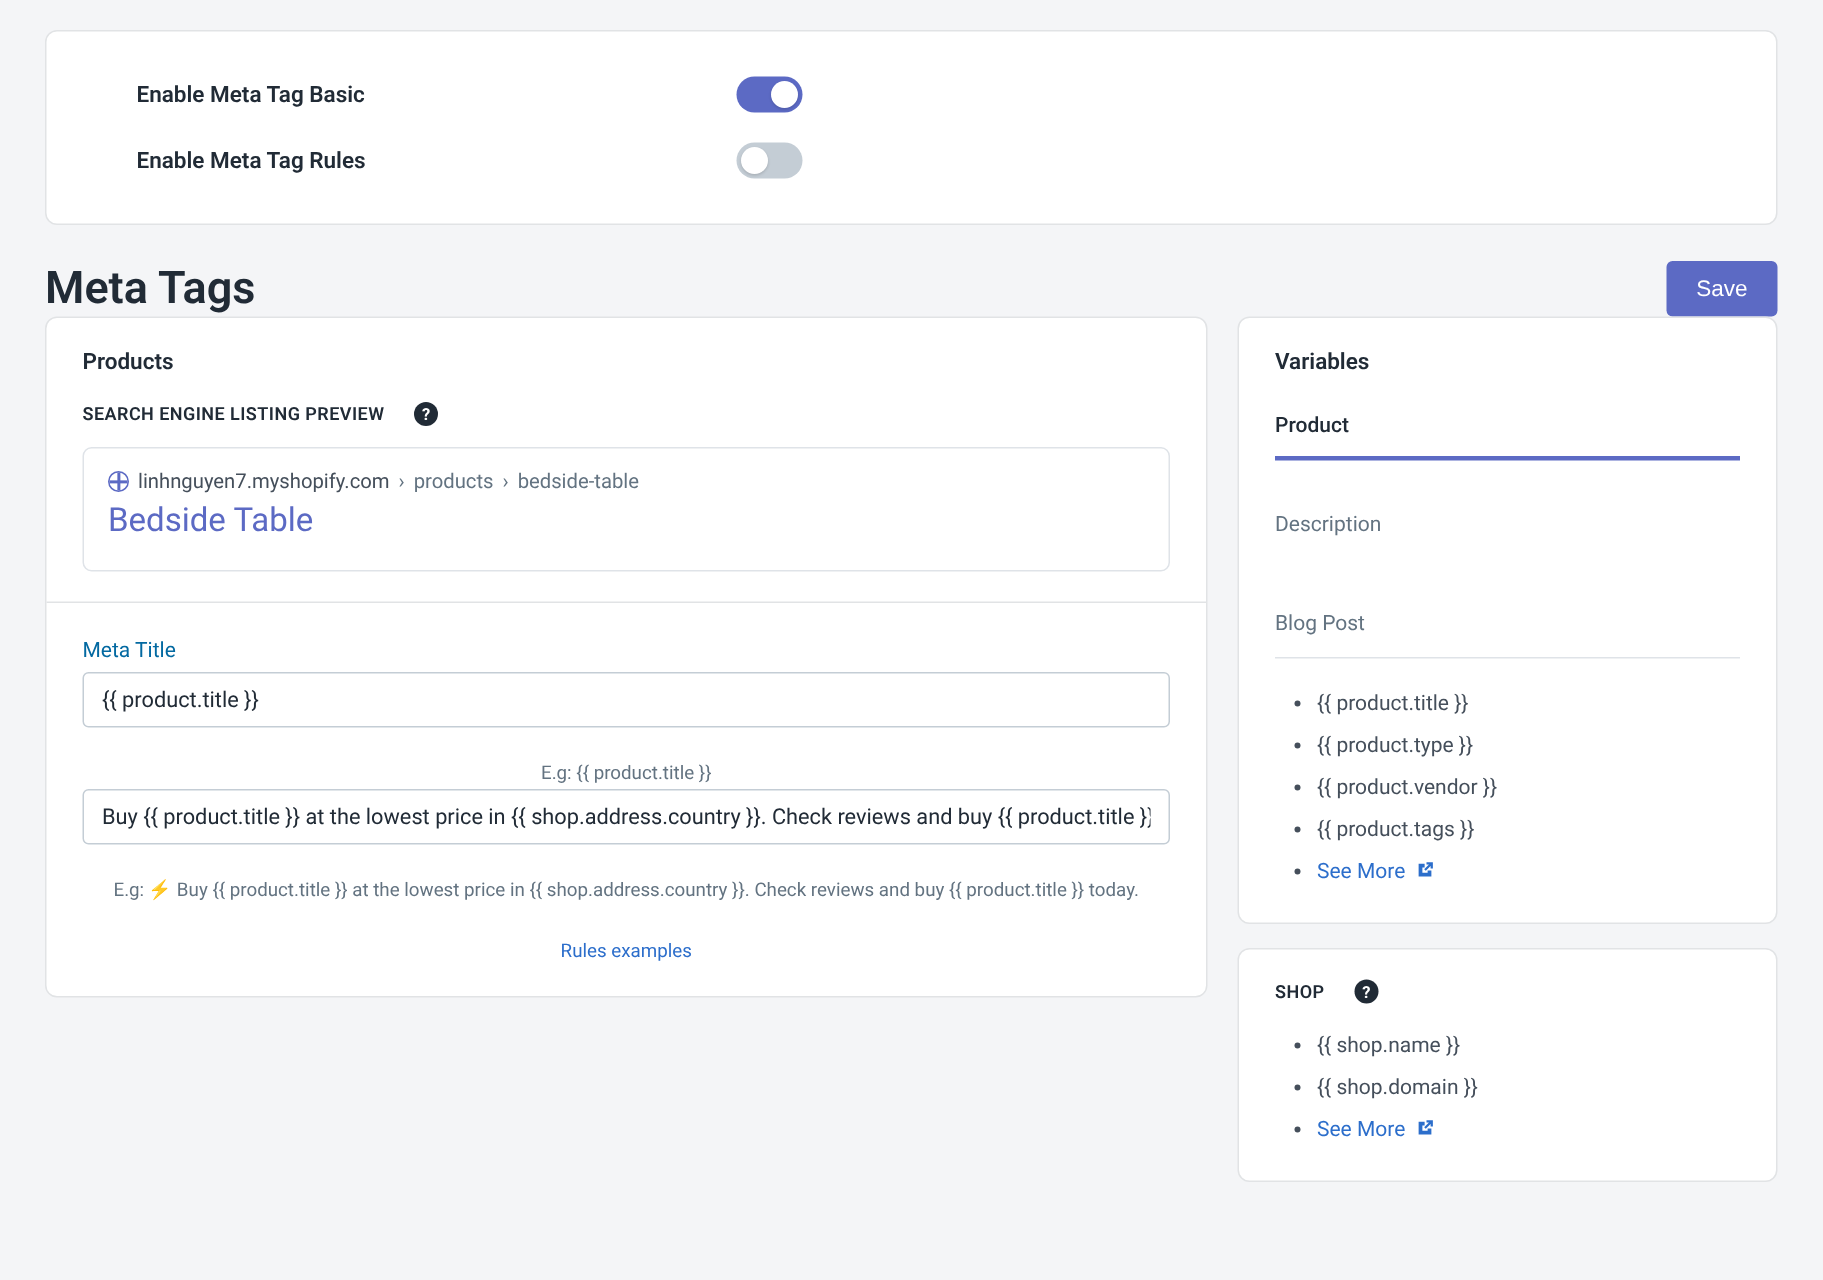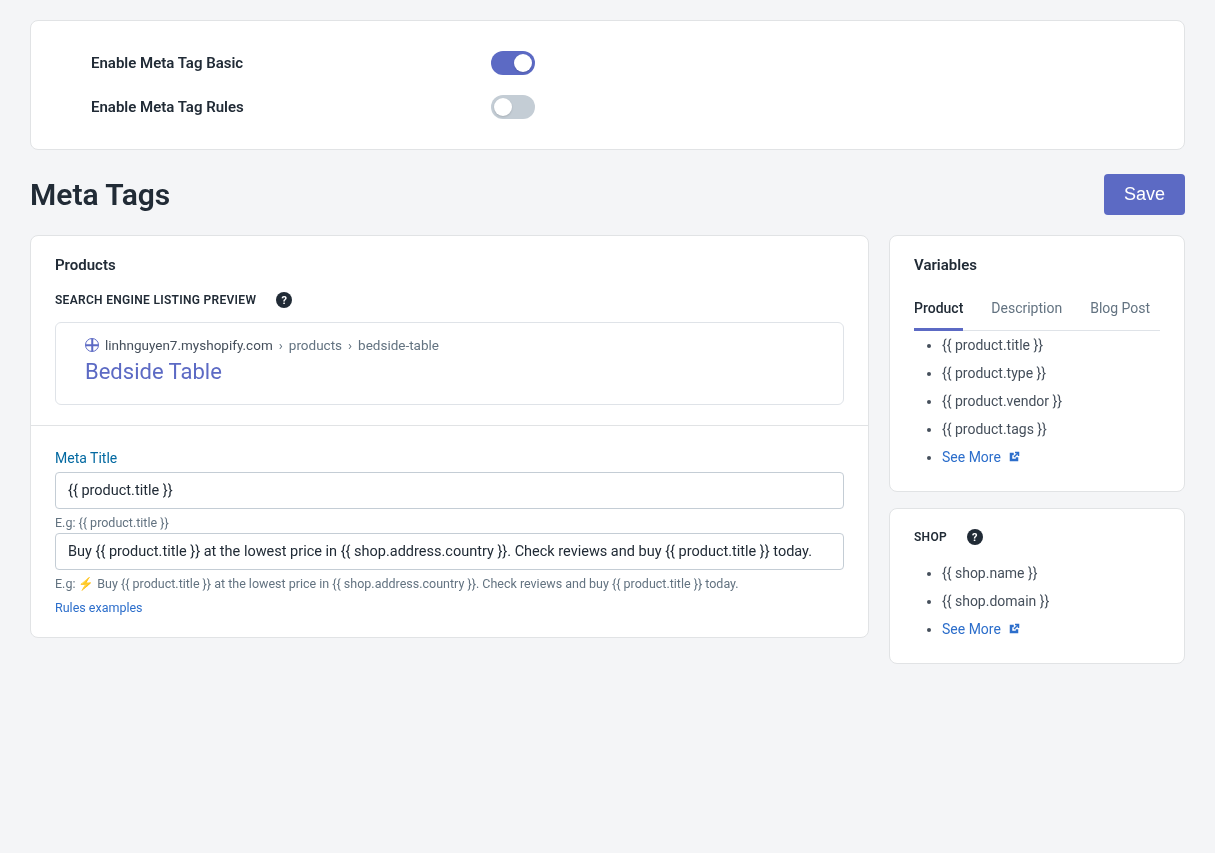--- a/index.html
+++ b/index.html
@@ -47,44 +47,43 @@
   }
   .toggle.on { background: #5c6ac4; }
   .toggle.on .knob { left: 23px; }
   .toggle.off { background: #c4cdd5; }
   .toggle.off .knob { left: 3px; }
 
   .header-row {
     display: flex;
     align-items: center;
     justify-content: space-between;
-    margin-bottom: 20px;
   }
   .header-row h1 {
     font-size: 30px;
     font-weight: 600;
     color: #212b36;
   }
   .save-btn {
     background: #5c6ac4;
     color: #fff;
     border: none;
     border-radius: 4px;
     padding: 10px 20px;
-    font-size: 18px;
+    font-size: 15px;
     cursor: pointer;
   }
 
   .columns {
     display: flex;
     gap: 20px;
     align-items: flex-start;
   }
   .left-col { flex: 1; min-width: 0; }
-  .right-col { width: 296px; display: flex; flex-direction: column; gap: 16px; }
+  .right-col { width: 360px; display: flex; flex-direction: column; gap: 16px; }
 
   .section-title {
     font-weight: 600;
     font-size: 15px;
     margin-bottom: 18px;
   }
   .subheading {
     font-size: 12px;
     font-weight: 600;
     letter-spacing: 0.3px;
@@ -102,21 +101,21 @@
     color: #fff;
     align-items: center;
     justify-content: center;
     font-size: 11px;
     font-weight: 700;
   }
 
   .preview-box {
     border: 1px solid #dfe3e8;
     border-radius: 6px;
-    padding: 14px 29px;
+    padding: 14px 16px;
   }
   .preview-url {
     display: flex;
     align-items: center;
     gap: 6px;
     font-size: 13.5px;
     color: #637381;
     margin-bottom: 6px;
   }
   .preview-url .host { color: #454f5b; }
@@ -159,32 +158,35 @@
     border: 1px solid #c4cdd5;
     border-radius: 4px;
     padding: 9px 12px;
     font-size: 14.5px;
     font-family: inherit;
     color: #212b36;
   }
   .hint {
     font-size: 12.5px;
     color: #637381;
-    margin-top: 5px;
+    margin-top: 22px;
     line-height: 1.5;
+    text-align: center;
   }
   .hint .bolt { color: #b98a00; }
   .link { color: #2c6ecb; cursor: pointer; }
 
   
   .tabs {
     display: flex;
     gap: 28px;
     border-bottom: 1px solid #dfe3e8;
+    margin-bottom: 16px;
     margin-top: 10px;
+    flex-direction: column;
   }
   .tab {
     padding: 8px 0 12px;
     font-size: 14px;
     color: #637381;
     cursor: pointer;
     border-bottom: 3px solid transparent;
     margin-bottom: -1px;
   }
   .tab.active {

